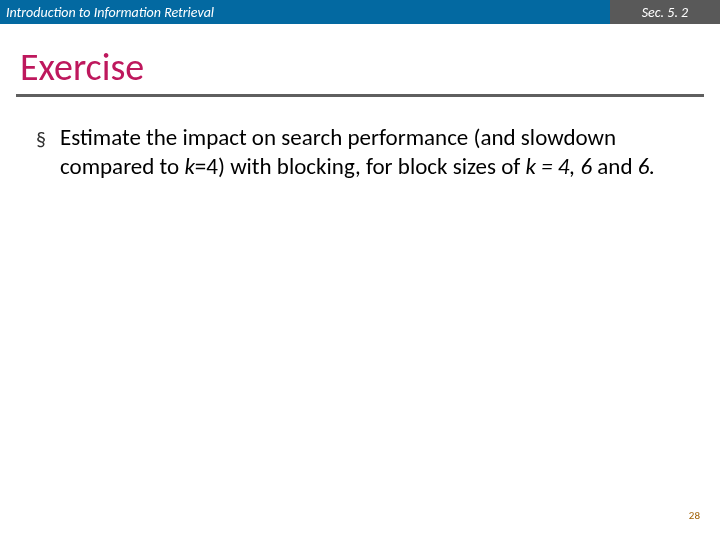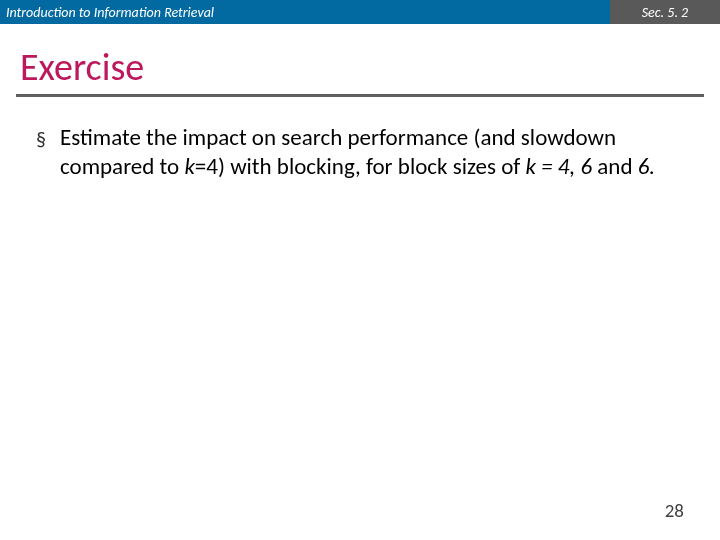--- a/index.html
+++ b/index.html
@@ -70,23 +70,23 @@
       font-size: 23px;
       color: #000000;
       line-height: 1.25;
     }
     .italic {
       font-style: italic;
     }
     .page-number {
       position: absolute;
       bottom: 18px;
-      right: 36px;
-      font-size: 19px;
-      color: #404040;
+      right: 20px;
+      font-size: 11px;
+      color: #a16207;
     }
   </style>
 </head>
 <body>
 
 <div class="header-bar">
   <div class="header-left">Introduction to Information Retrieval</div>
   <div class="header-right">Sec. 5. 2</div>
 </div>
 

